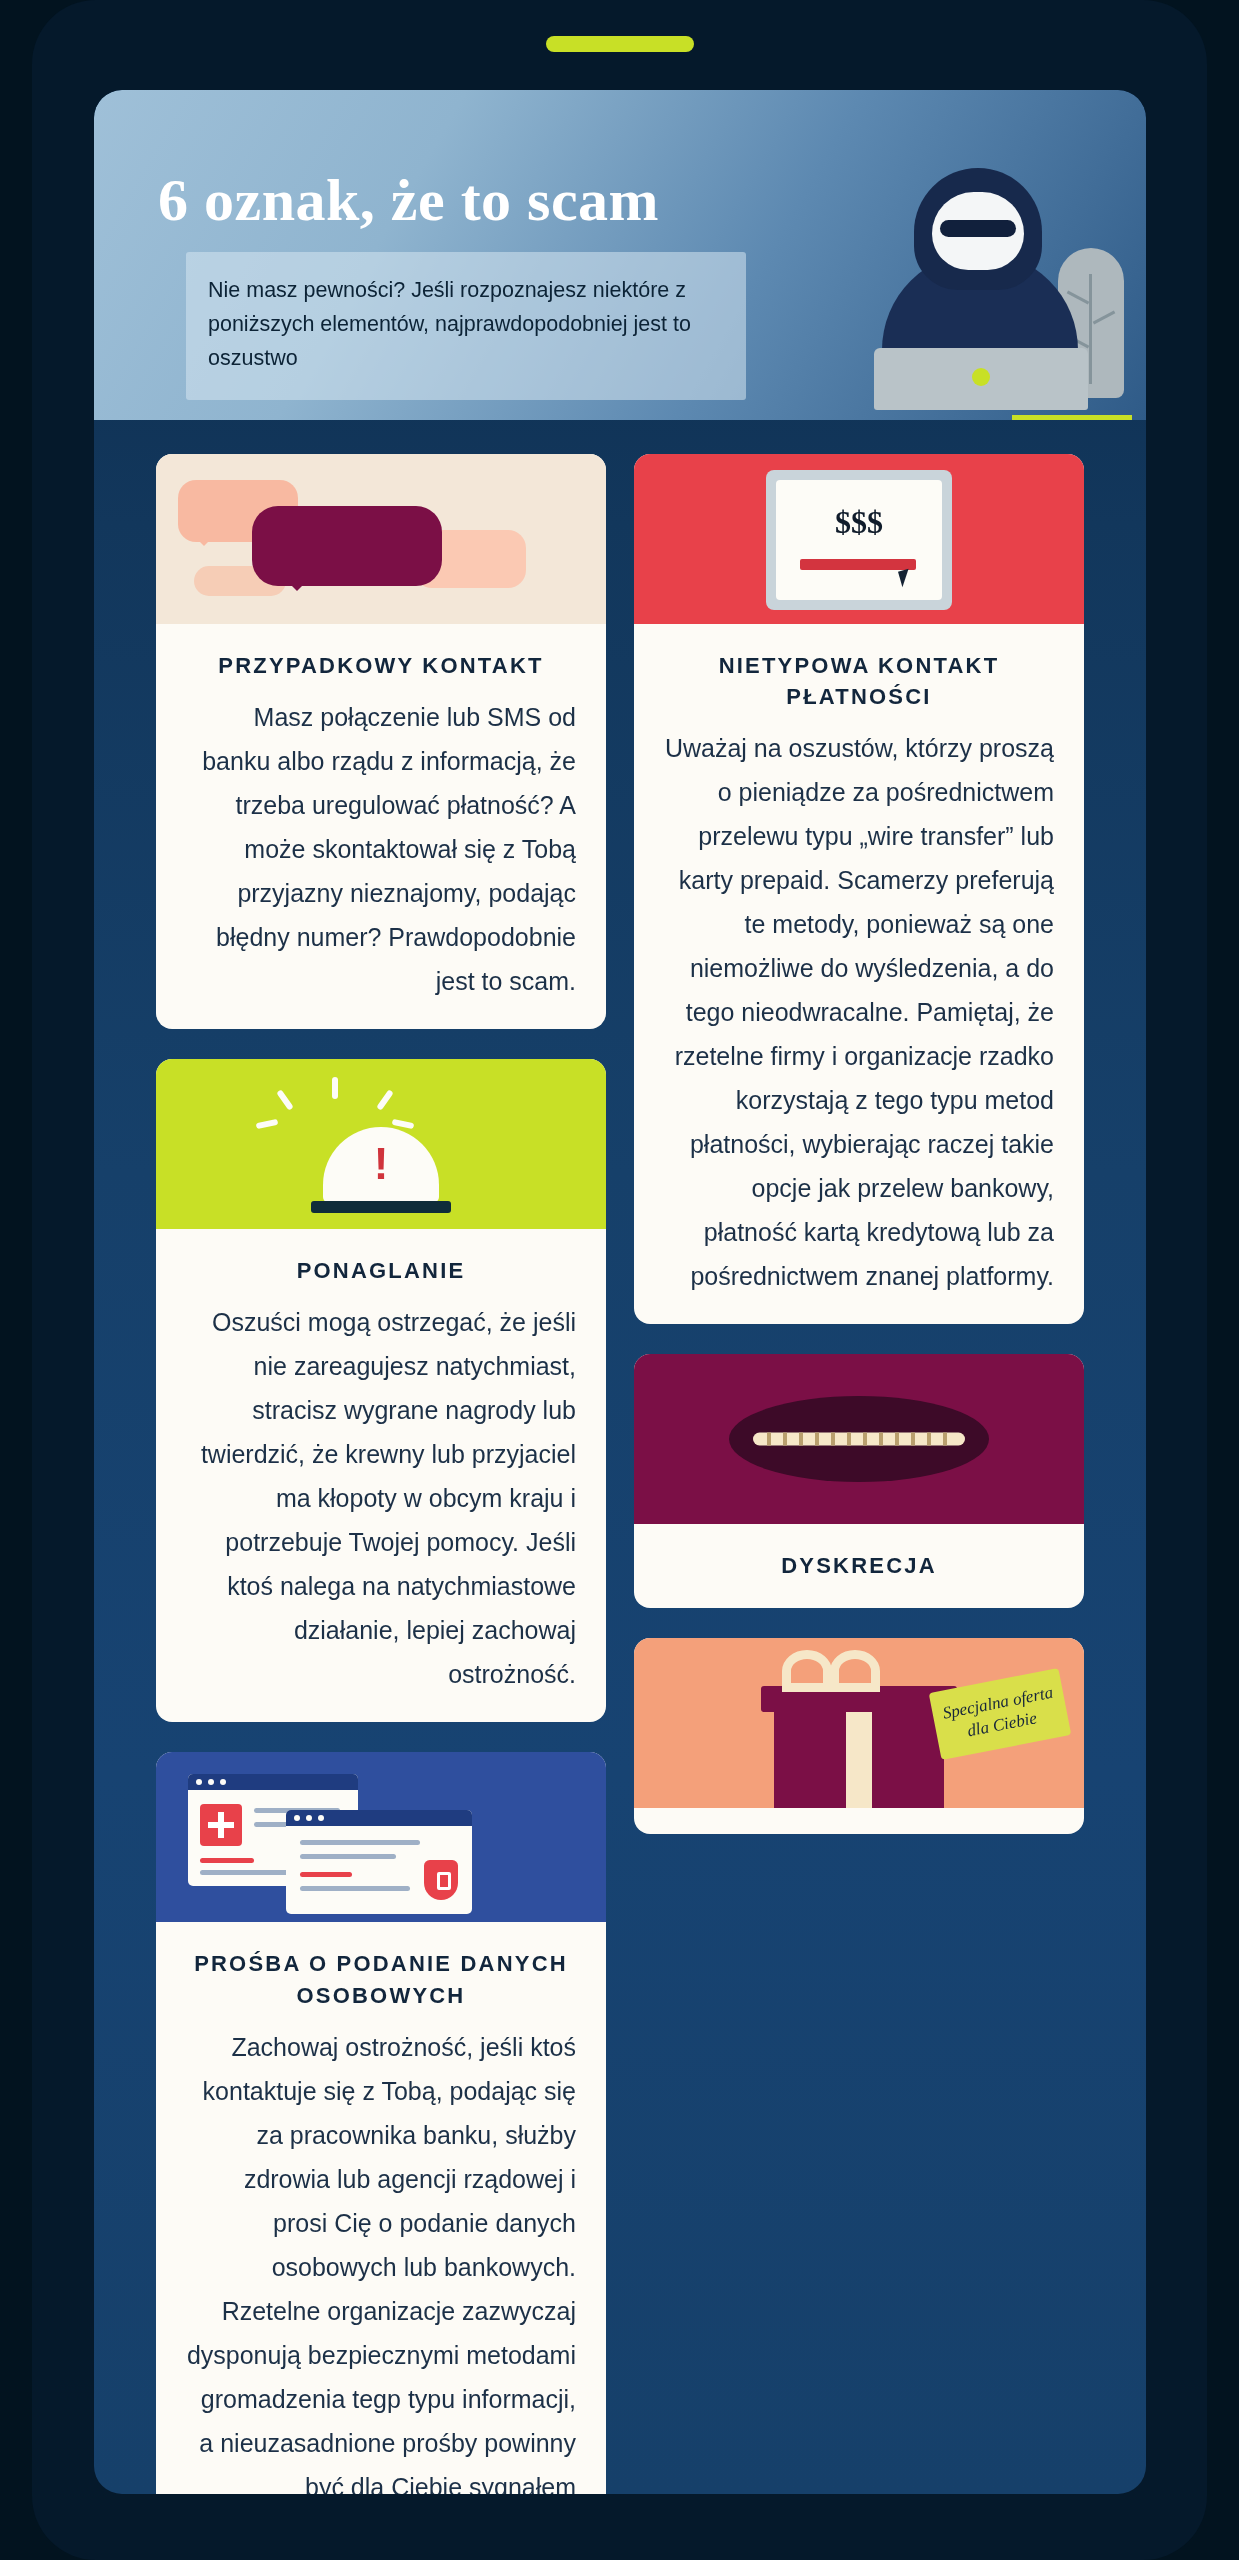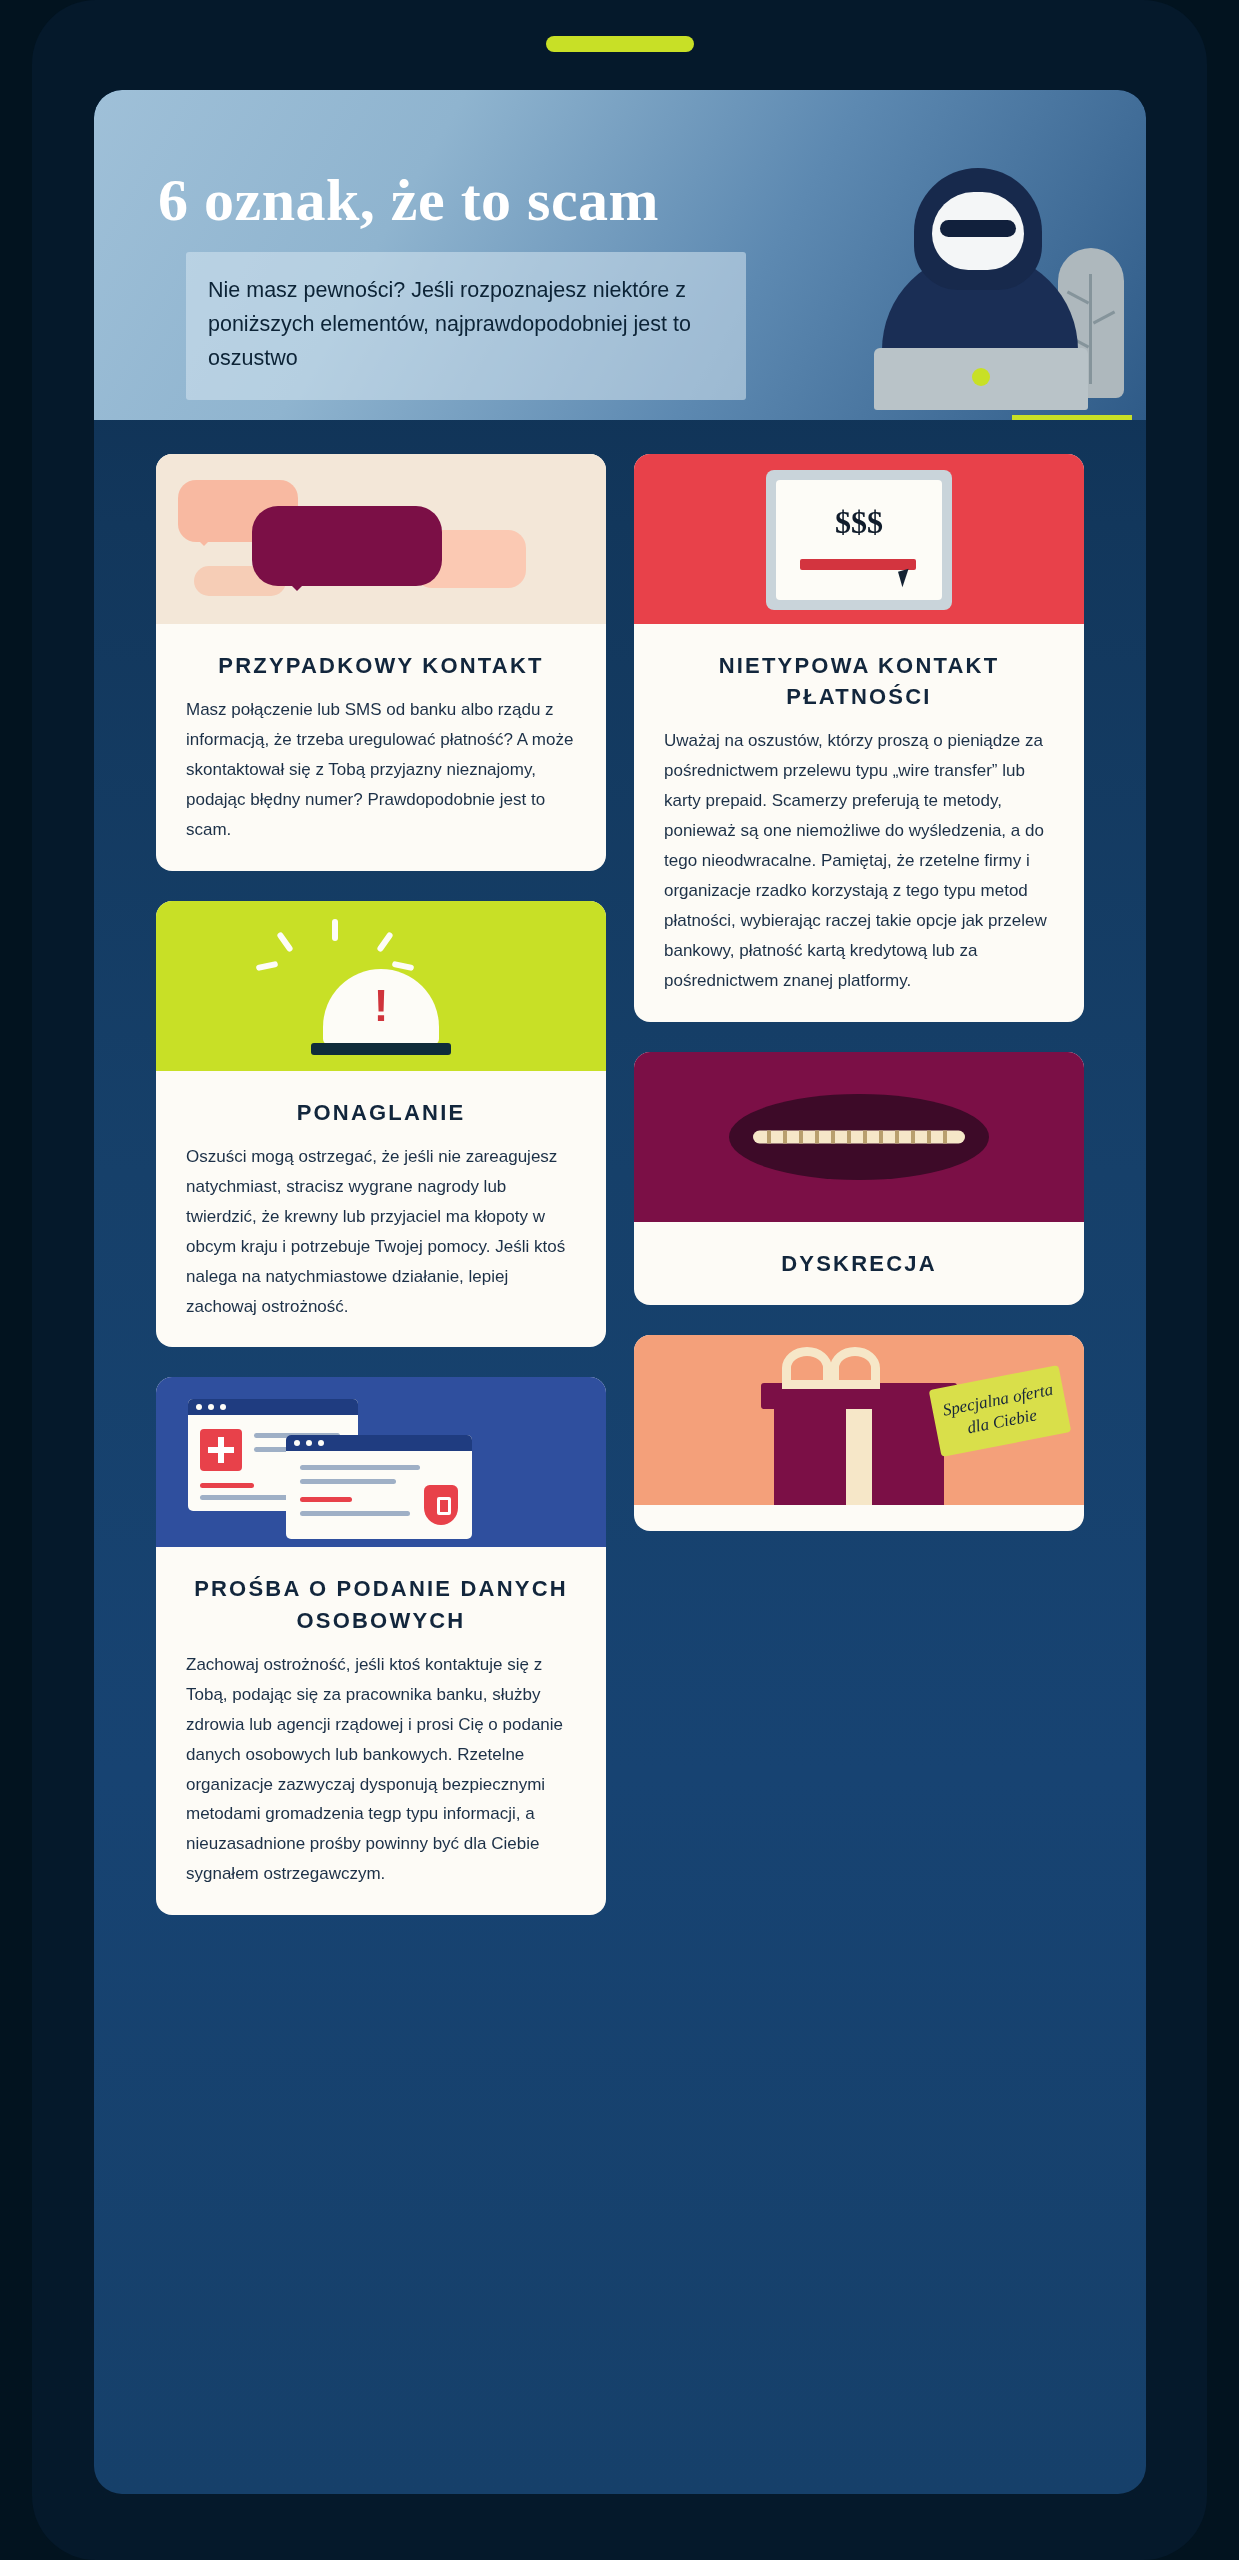--- a/index.html
+++ b/index.html
@@ -136,23 +136,24 @@
     margin: 26px 30px 0 30px;
     font-size: 22px;
     font-weight: bold;
     letter-spacing: 2.2px;
     color: #12263c;
     line-height: 1.42;
   }
   .card-title.center { text-align: center; }
   .card-body {
     margin: 14px 30px 0 30px;
-    font-size: 17px;
+    font-size: 25px;
     line-height: 1.76;
     color: #1c3047;
+    text-align: right;
   }
 
   
   .ill-chat { background: #f3e7d8; }
   .bub {
     position: absolute; border-radius: 22px;
   }
   .bub.a { left: 22px; top: 26px; width: 120px; height: 62px; background: #f8b9a1; border-radius: 18px; }
   .bub.a:after { content:""; position:absolute; left: 16px; bottom:-14px; border:10px solid transparent; border-top-color:#f8b9a1; }
   .bub.b { left: 96px; top: 52px; width: 190px; height: 80px; background: #7b0f46; border-radius: 26px; }

